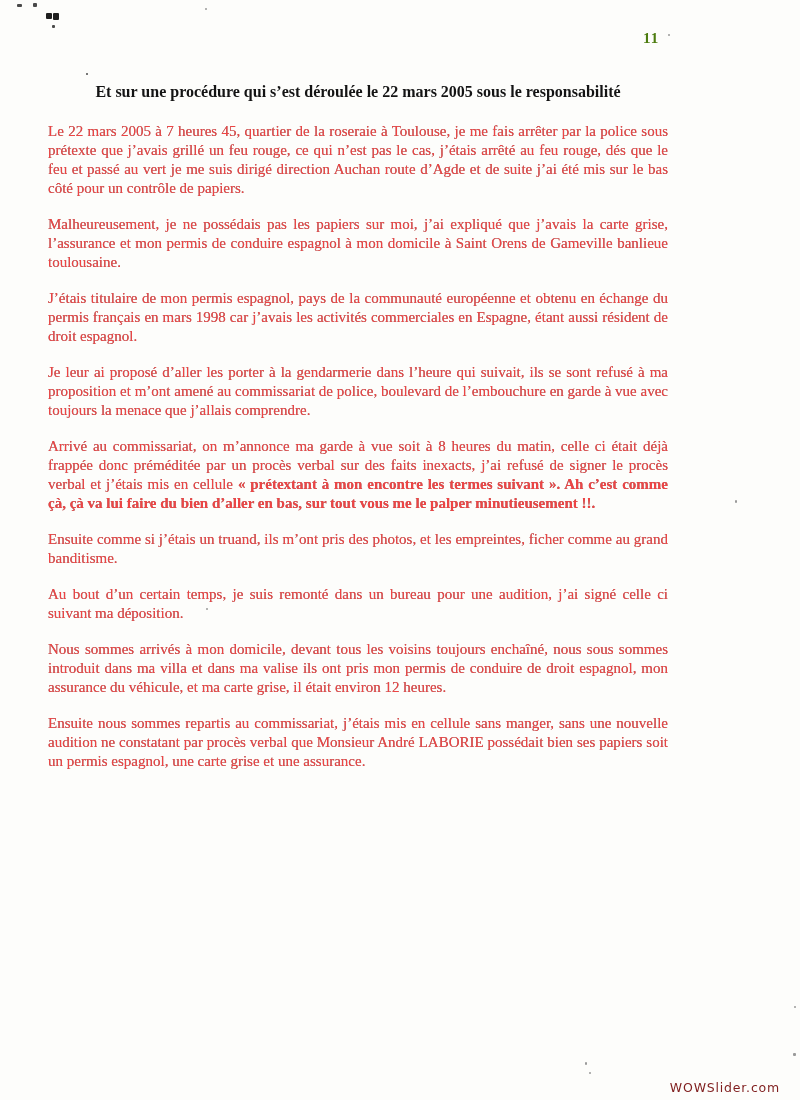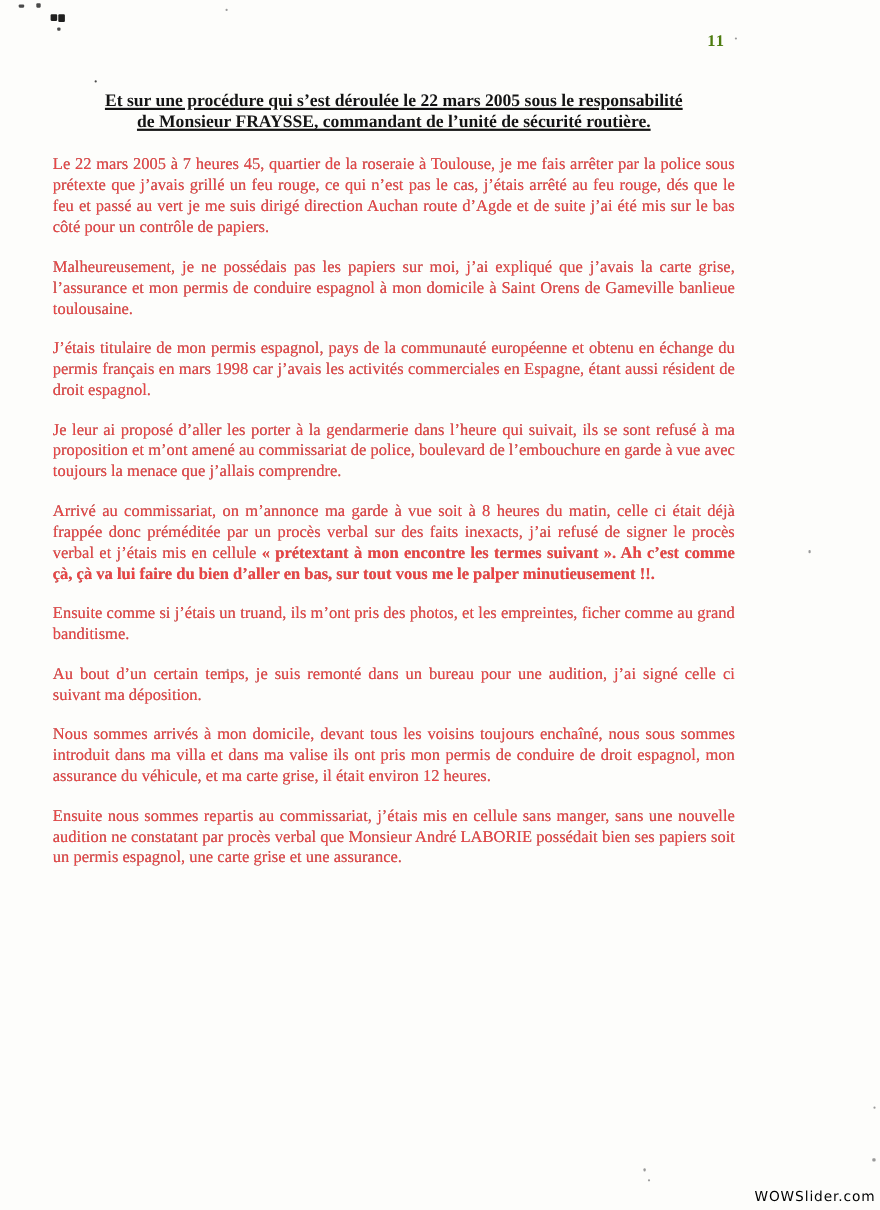--- a/index.html
+++ b/index.html
@@ -37,43 +37,42 @@
   }
   .doc-heading {
     text-align: center;
     font-weight: 700;
     font-size: 16px;
     line-height: 19px;
     margin: 0 0 21px 0;
     color: #141414;
   }
   .heading-line {
-    text-decoration: underline;
     text-decoration-thickness: 1.5px;
     text-underline-offset: 2px;
   }
   .para {
     margin: 0 0 17px 0;
     font-size: 15px;
     line-height: 19px;
     text-align: justify;
     color: #ef4444;
     text-shadow: 0 0 0.4px rgba(20,20,20,0.55);
   }
   .emphasis {
     font-weight: 700;
   }
   .watermark {
     position: absolute;
-    right: 4px;
+    right: 20px;
     bottom: 5px;
     font-family: "DejaVu Sans", "Liberation Sans", sans-serif;
     font-size: 12.5px;
     letter-spacing: 0.8px;
-    color: #000000;
+    color: #7f1d1d;
   }
   .speck {
     position: absolute;
     border-radius: 1px;
   }
   .speck.dark  { background: #1f1f1f; }
   .speck.mid   { background: #4a4a4a; }
   .speck.faint { background: #9a9a9a; }
 </style>
 </head>
@@ -95,21 +94,20 @@
   <div class="speck faint" style="left:589px; top:1072px; width:2px; height:2px;"></div>
   <div class="speck faint" style="left:794px; top:1006px; width:2px; height:2px;"></div>
   <div class="speck faint" style="left:793px; top:1053px; width:3px; height:3px;"></div>
 
   <div class="page-number">11</div>
 
   <div class="doc-column">
 
     <div class="doc-heading">
       <div><span class="heading-line">Et sur une procédure qui s’est déroulée le 22 mars 2005 sous le responsabilité</span></div>
-      <div><span class="heading-line">de Monsieur FRAYSSE, commandant de l’unité de sécurité routière.</span></div>
     </div>
 
     <p class="para"><span>Le 22 mars 2005 à 7 heures 45, quartier de la roseraie à Toulouse, je me fais arrêter par la police sous prétexte que j’avais grillé un feu rouge, ce qui n’est pas le cas, j’étais arrêté au feu rouge, dés que le feu et passé au vert je me suis dirigé direction Auchan route d’Agde et de suite j’ai été mis sur le bas côté pour un contrôle de papiers.</span></p>
     <p class="para"><span>Malheureusement, je ne possédais pas les papiers sur moi, j’ai expliqué que j’avais la carte grise, l’assurance et mon permis de conduire espagnol à mon domicile à Saint Orens de Gameville banlieue toulousaine.</span></p>
     <p class="para"><span>J’étais titulaire de mon permis espagnol, pays de la communauté européenne et obtenu en échange du permis français en mars 1998 car j’avais les activités commerciales en Espagne, étant aussi résident de droit espagnol.</span></p>
     <p class="para"><span>Je leur ai proposé d’aller les porter à la gendarmerie dans l’heure qui suivait, ils se sont refusé à ma proposition et m’ont amené au commissariat de police, boulevard de l’embouchure en garde à vue avec toujours la menace que j’allais comprendre.</span></p>
     <p class="para"><span>Arrivé au commissariat, on m’annonce ma garde à vue soit à 8 heures du matin, celle ci était déjà frappée donc préméditée par un procès verbal sur des faits inexacts, j’ai refusé de signer le procès verbal et j’étais mis en cellule </span><span class="emphasis">« prétextant à mon encontre les termes suivant ». Ah c’est comme çà, çà va lui faire du bien d’aller en bas, sur tout vous me le palper minutieusement !!.</span></p>
     <p class="para"><span>Ensuite comme si j’étais un truand, ils m’ont pris des photos, et les empreintes, ficher comme au grand banditisme.</span></p>
     <p class="para"><span>Au bout d’un certain temps, je suis remonté dans un bureau pour une audition, j’ai signé celle ci suivant ma déposition.</span></p>
     <p class="para"><span>Nous sommes arrivés à mon domicile, devant tous les voisins toujours enchaîné, nous sous sommes introduit dans ma villa et dans ma valise ils ont pris mon permis de conduire de droit espagnol, mon assurance du véhicule, et ma carte grise, il était environ 12 heures.</span></p>

